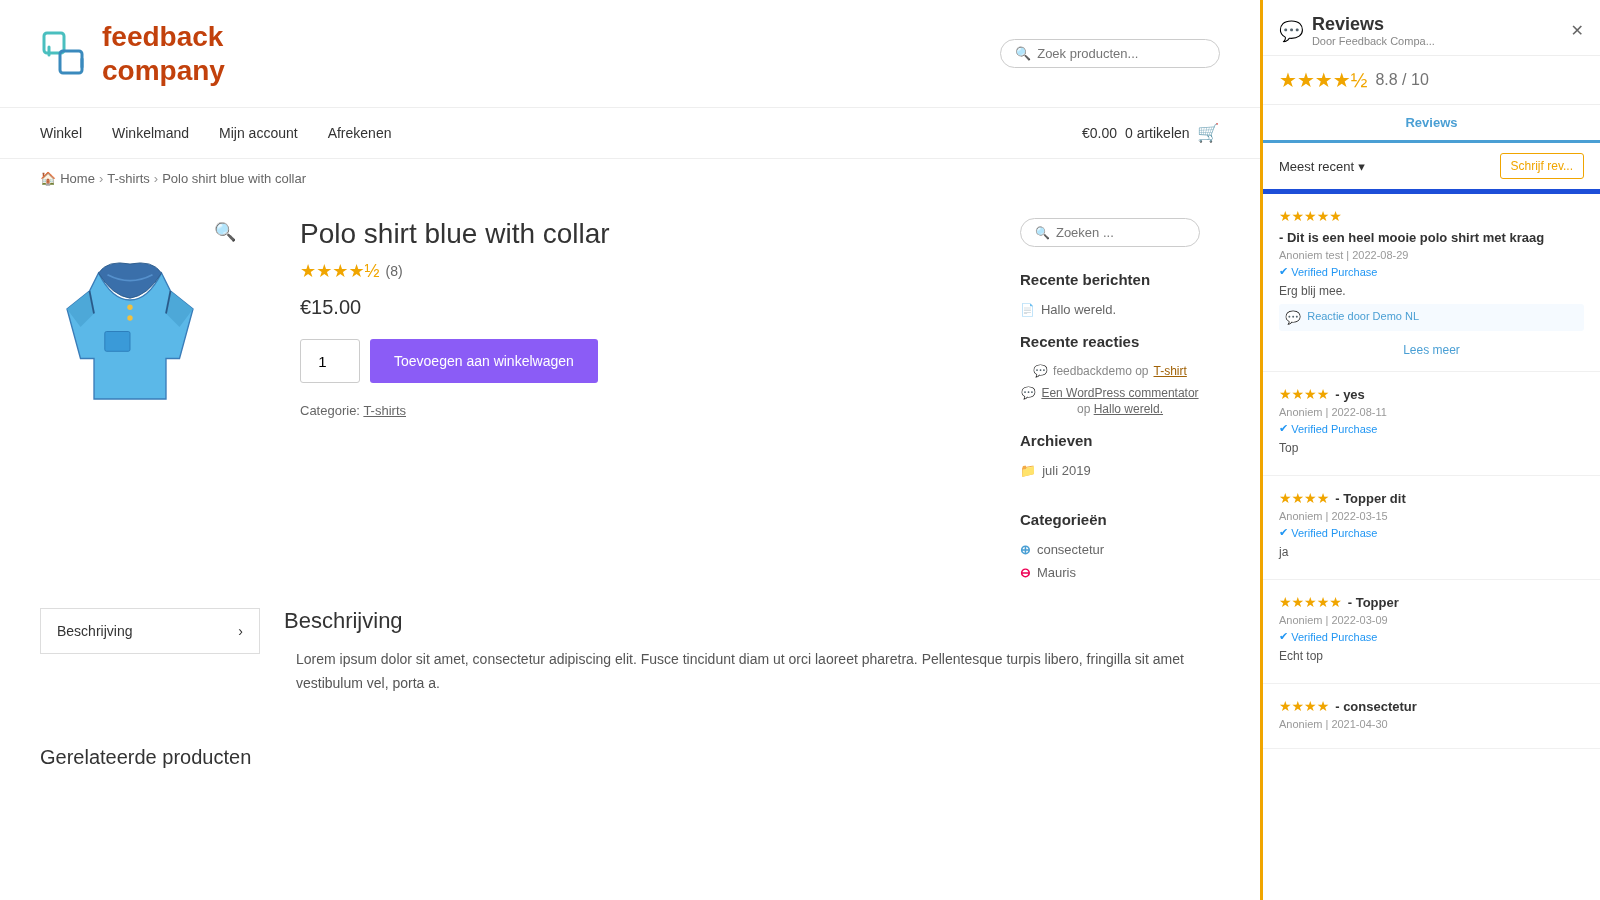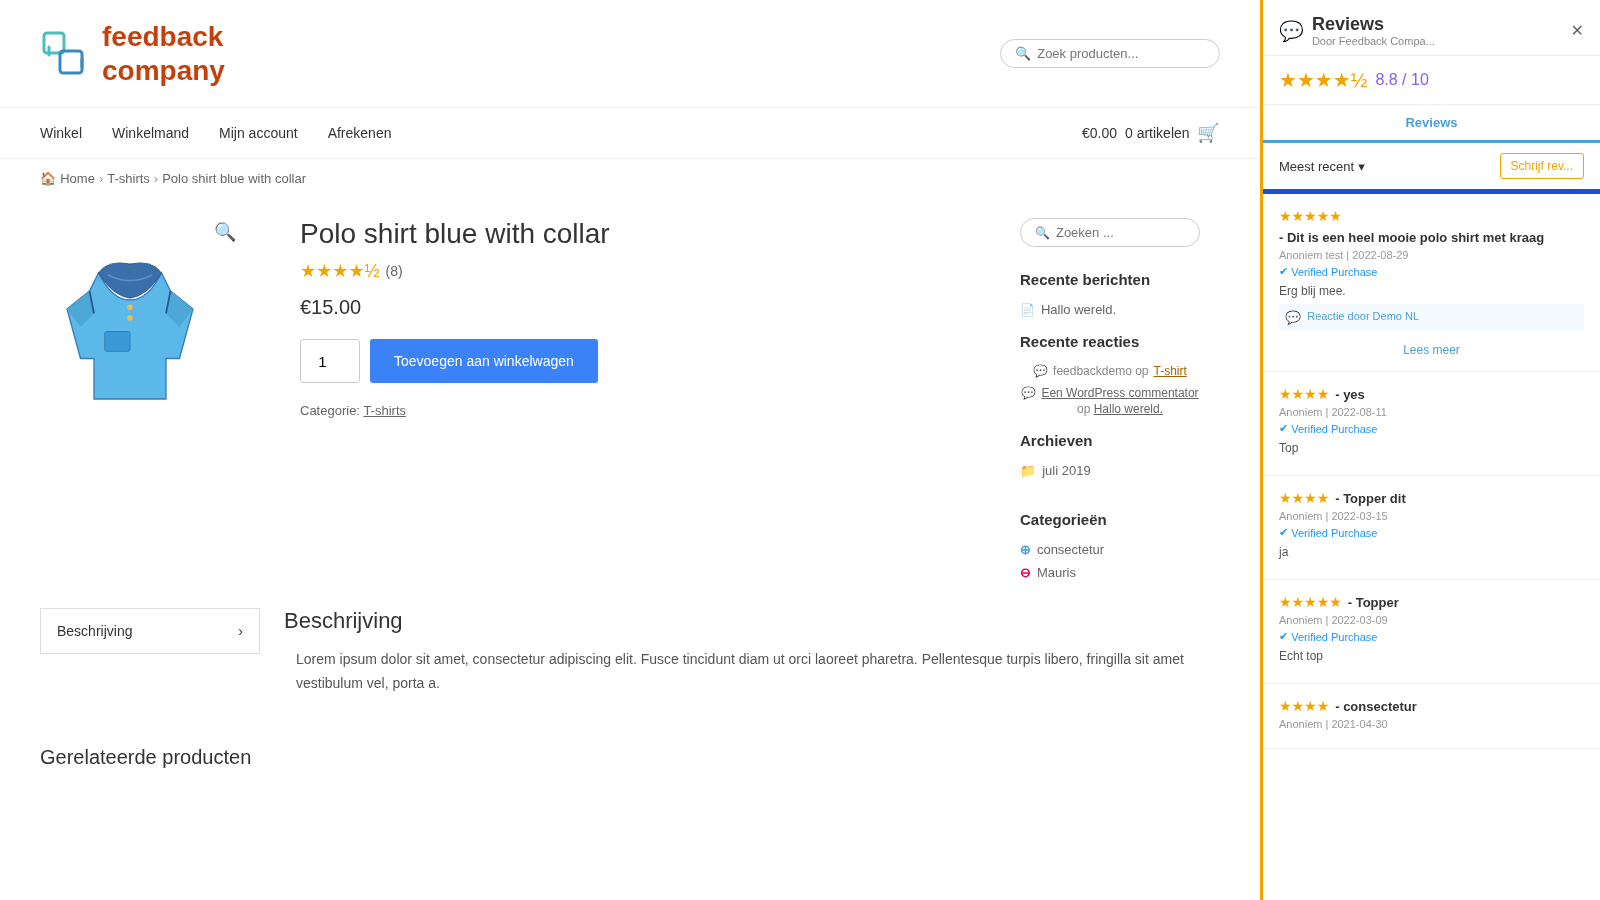--- a/index.html
+++ b/index.html
@@ -157,21 +157,21 @@
       width: 60px;
       height: 44px;
       border: 1px solid #ccc;
       text-align: center;
       font-size: 15px;
       border-radius: 3px;
     }
     .add-to-cart-btn {
       height: 44px;
       padding: 0 24px;
-      background: #3b82f6;
+      background: #8b5cf6;
       color: #fff;
       border: none;
       border-radius: 3px;
       font-size: 14px;
       cursor: pointer;
       font-weight: 500;
     }
     .product-category {
       font-size: 13px;
       color: #666;
@@ -305,21 +305,21 @@
       border: none;
     }
     .panel-overall-rating {
       display: flex;
       align-items: center;
       gap: 8px;
       padding: 12px 16px;
       border-bottom: 1px solid #eee;
     }
     .panel-stars { color: #f0a500; font-size: 20px; }
-    .panel-score { font-size: 16px; color: #8b5cf6; font-weight: 500; }
+    .panel-score { font-size: 16px; color: #737373; font-weight: 500; }
     .panel-tabs {
       display: flex;
       border-bottom: 2px solid #eee;
     }
     .panel-tab {
       flex: 1;
       padding: 10px;
       text-align: center;
       font-size: 13px;
       color: #666;

